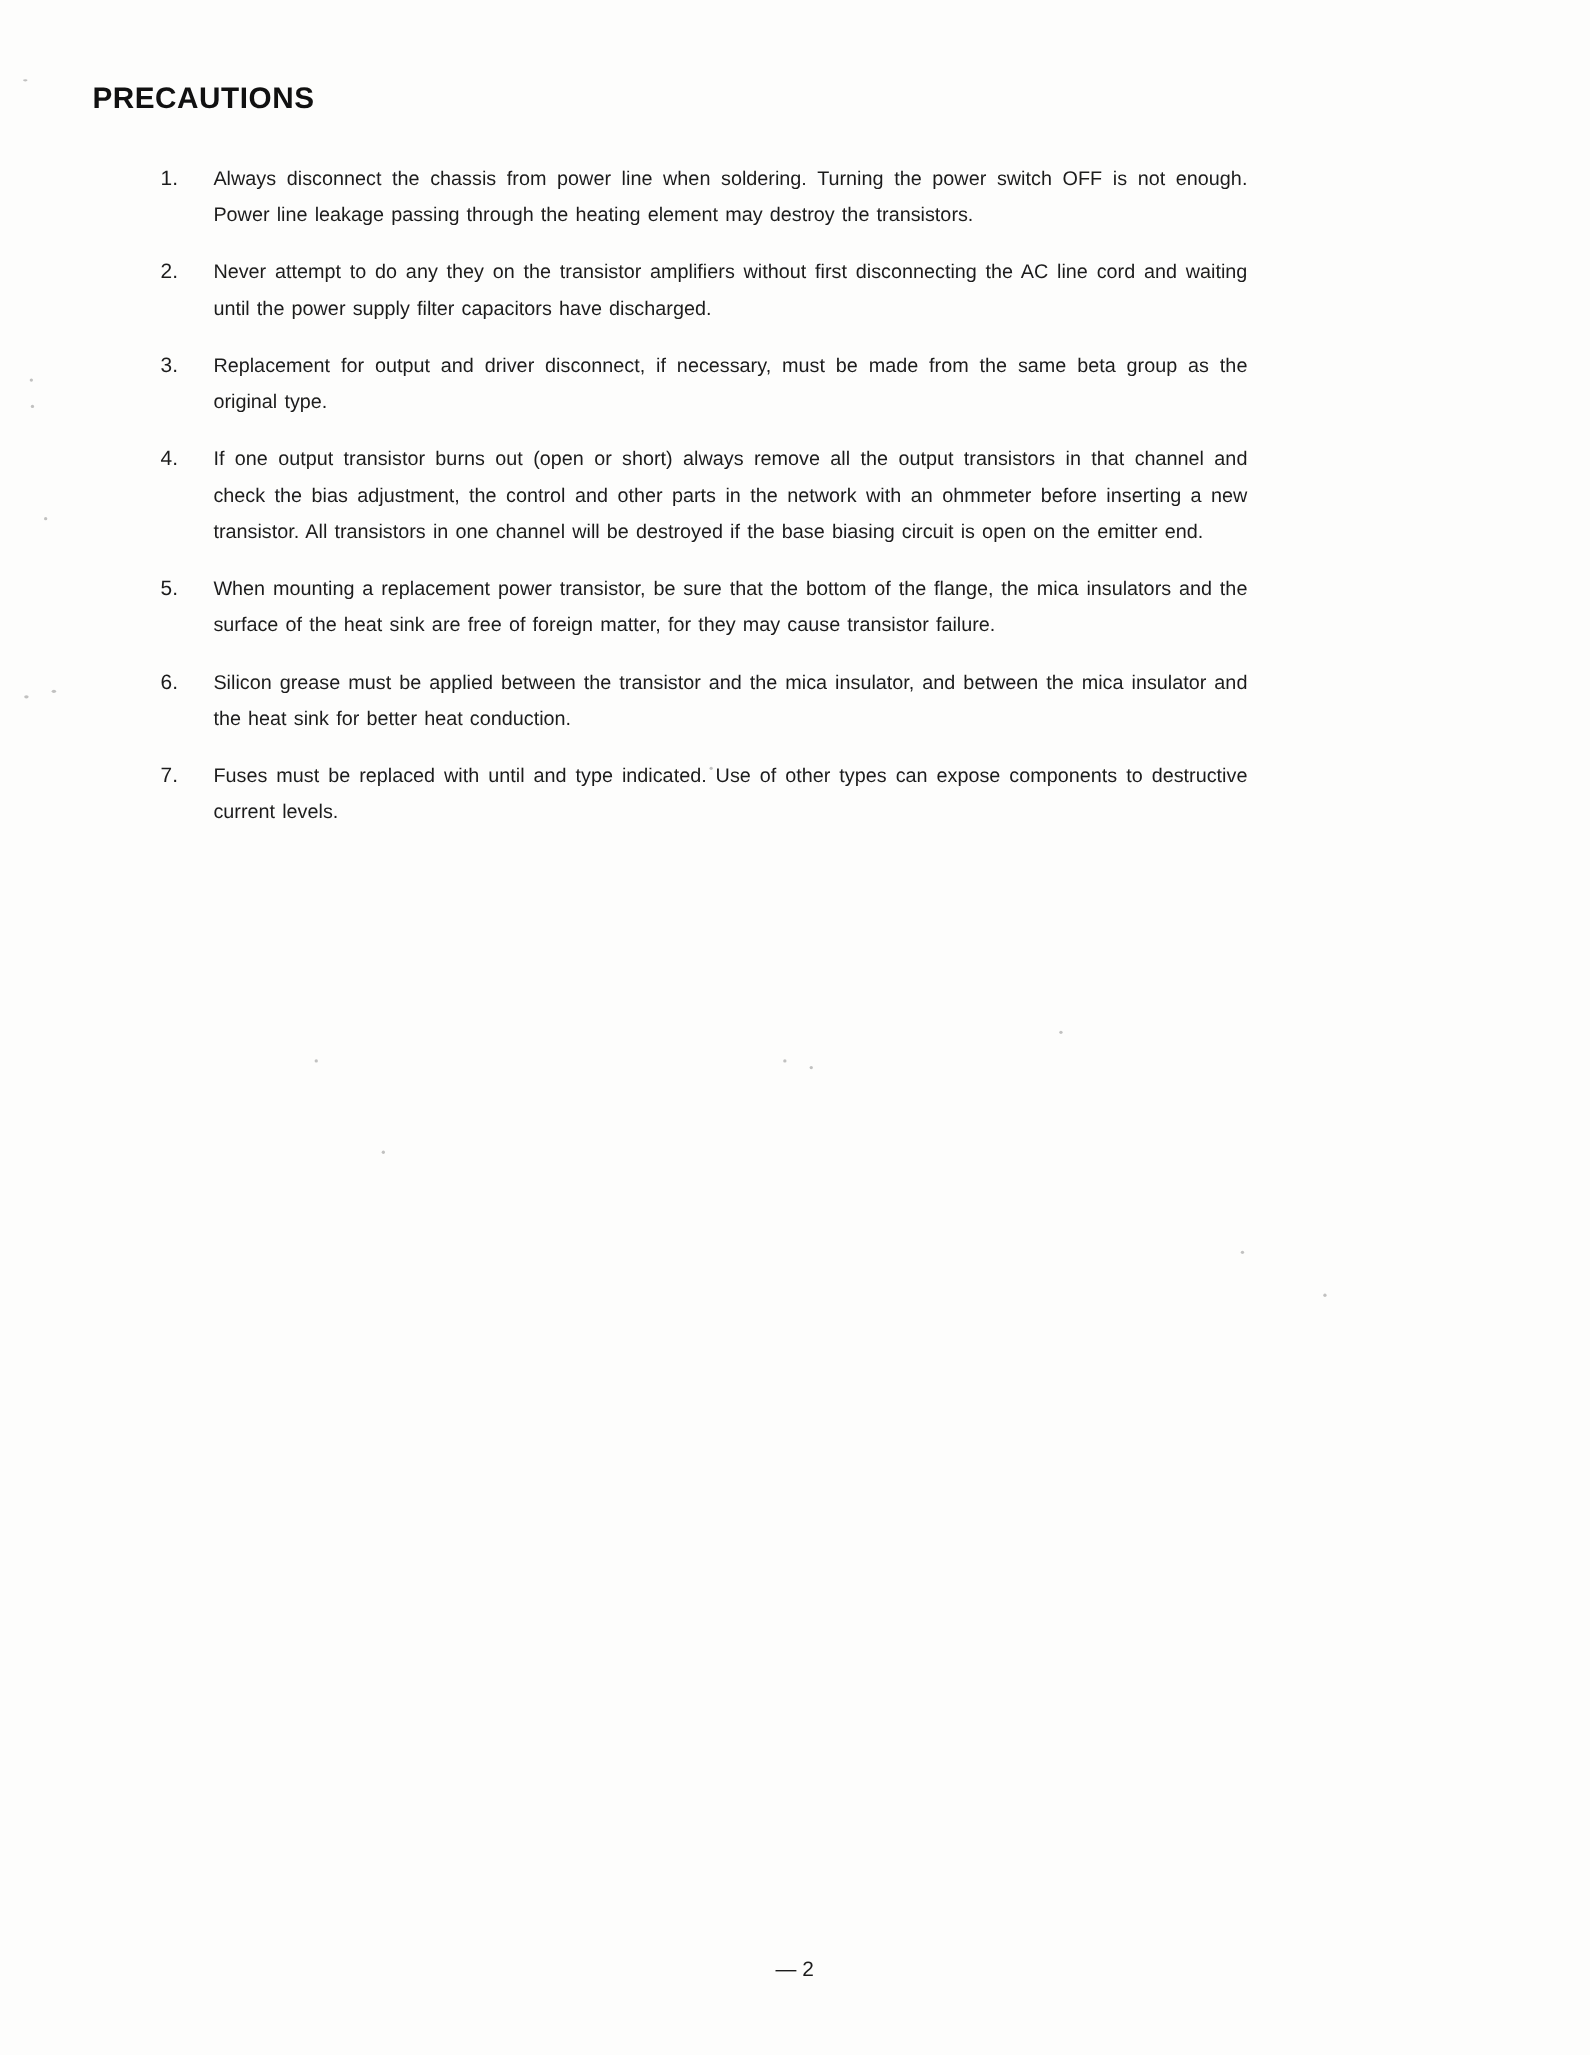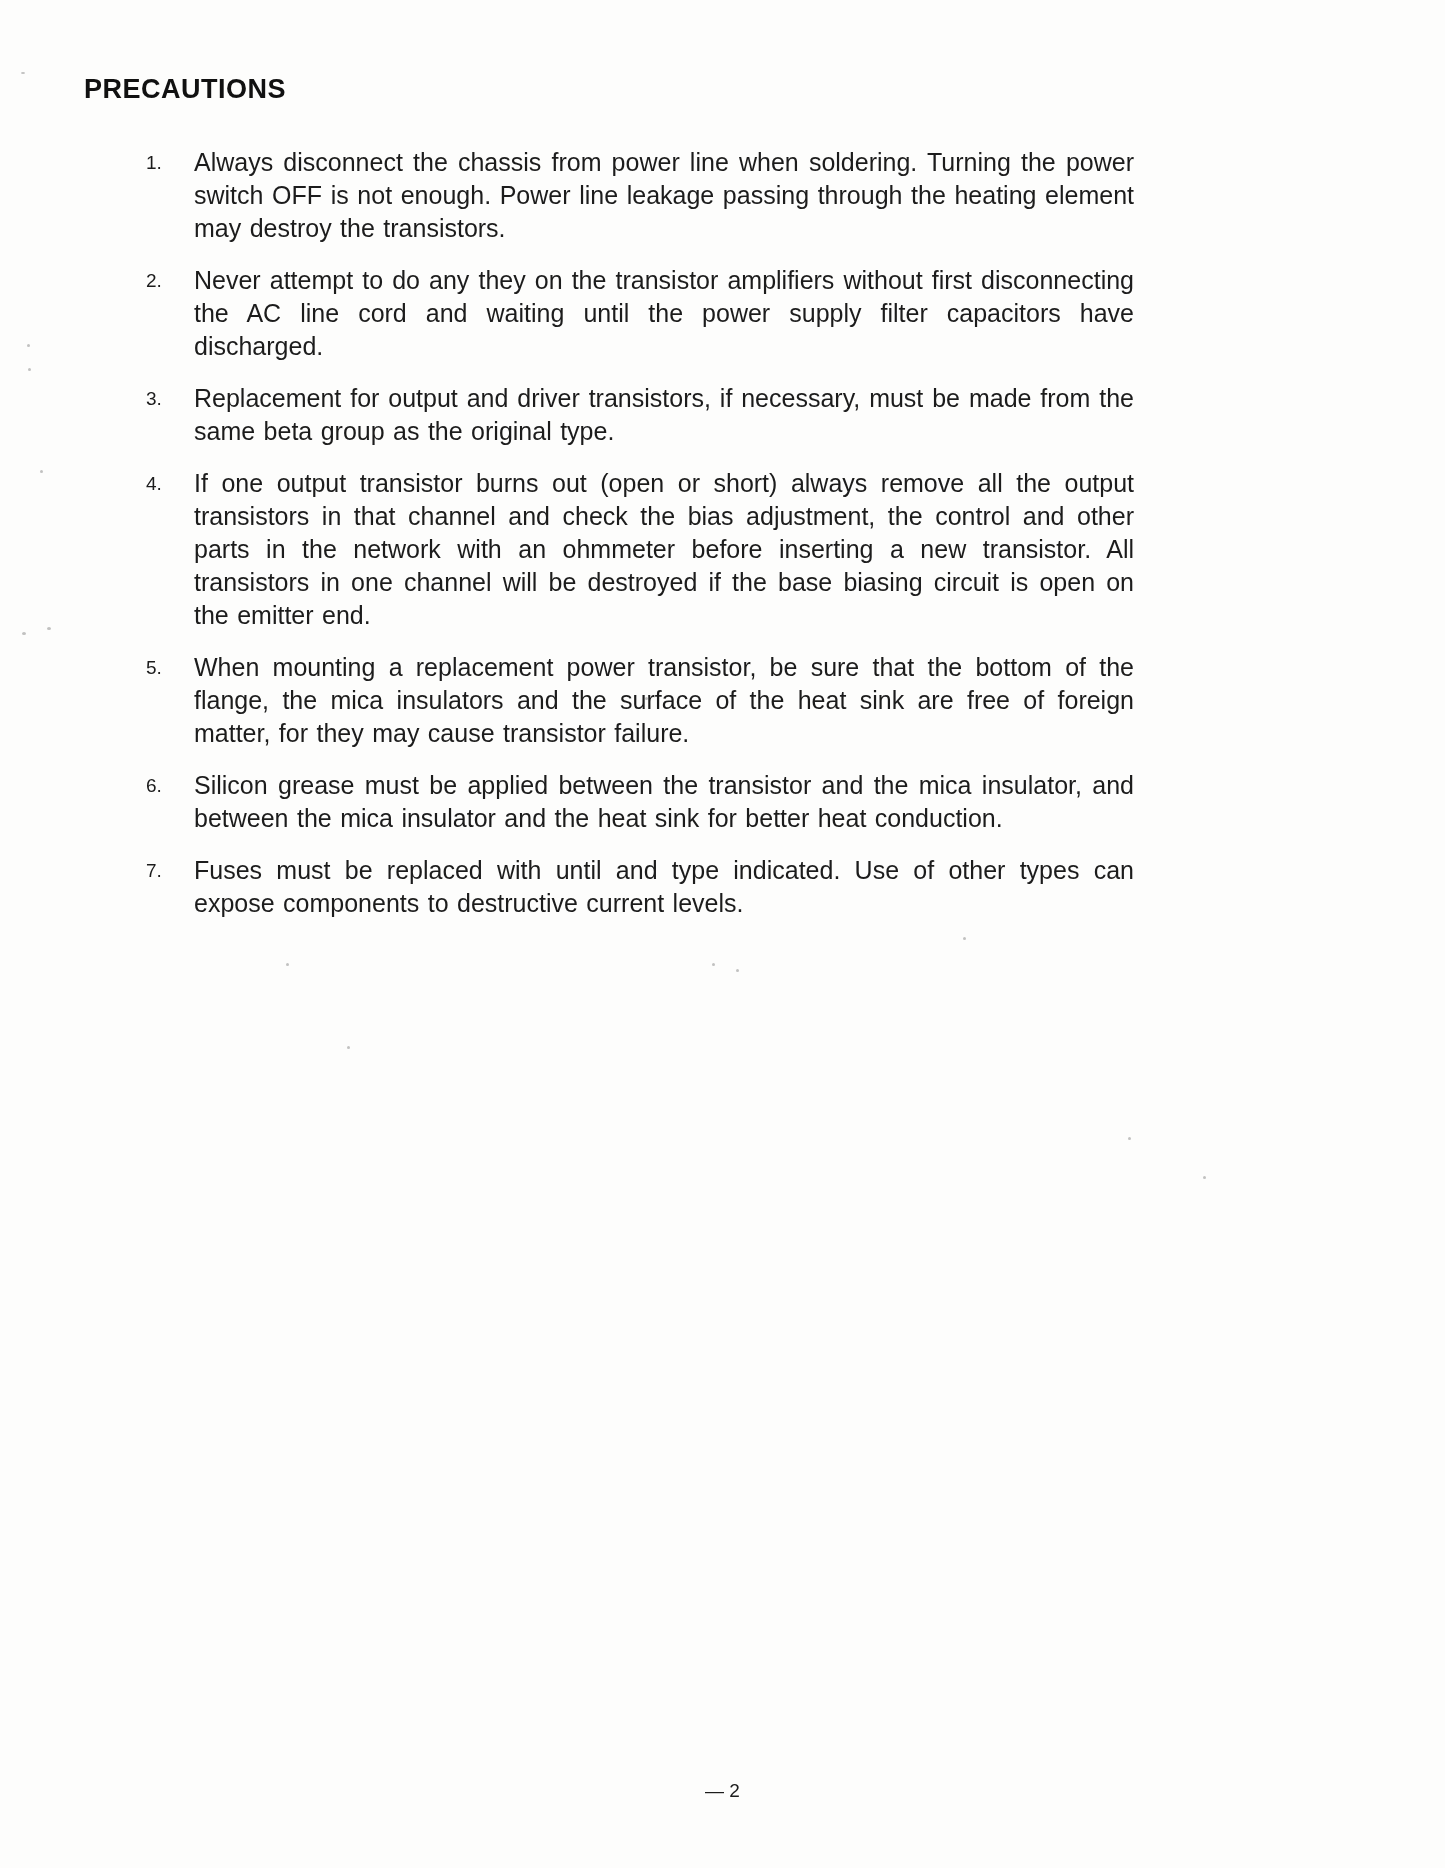--- a/index.html
+++ b/index.html
@@ -37,21 +37,21 @@
   }
   .item-number {
     flex: 0 0 48px;
     width: 48px;
     font-size: 19px;
     line-height: 33px;
     color: #1c1c1c;
   }
   .item-text {
     flex: 1;
-    font-size: 25px;
+    font-size: 18px;
     line-height: 33px;
     text-align: justify;
     text-justify: inter-word;
     word-spacing: 1.5px;
     color: #1c1c1c;
   }
   .page-footer {
     position: absolute;
     top: 1780px;
     left: 0;
@@ -81,21 +81,21 @@
       <div class="item-text">Always disconnect the chassis from power line when soldering. Turning the power switch OFF is not enough. Power line leakage passing through the heating element may destroy the transistors.</div>
     </div>
 
     <div class="precaution-item">
       <div class="item-number">2.</div>
       <div class="item-text">Never attempt to do any they on the transistor amplifiers without first disconnecting the AC line cord and waiting until the power supply filter capacitors have discharged.</div>
     </div>
 
     <div class="precaution-item">
       <div class="item-number">3.</div>
-      <div class="item-text">Replacement for output and driver transistors, if necessary, must be made from the same beta group as the original type.</div>
+      <div class="item-text">Replacement for output and driver disconnect, if necessary, must be made from the same beta group as the original type.</div>
     </div>
 
     <div class="precaution-item">
       <div class="item-number">4.</div>
       <div class="item-text">If one output transistor burns out (open or short) always remove all the output transistors in that channel and check the bias adjustment, the control and other parts in the network with an ohmmeter before inserting a new transistor. All transistors in one channel will be destroyed if the base biasing circuit is open on the emitter end.</div>
     </div>
 
     <div class="precaution-item">
       <div class="item-number">5.</div>
       <div class="item-text">When mounting a replacement power transistor, be sure that the bottom of the flange, the mica insulators and the surface of the heat sink are free of foreign matter, for they may cause transistor failure.</div>

